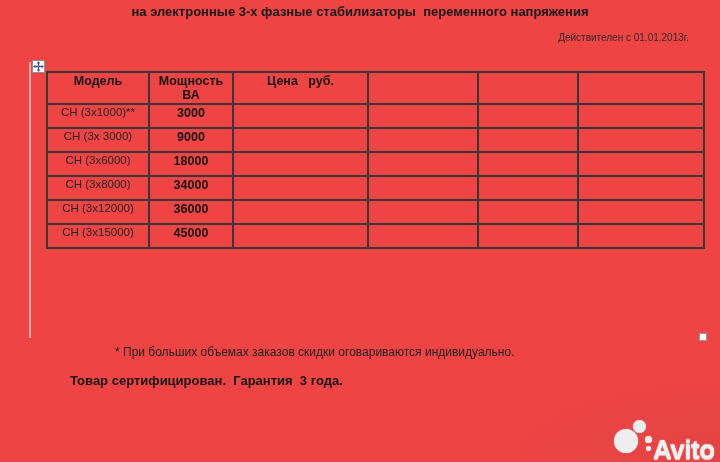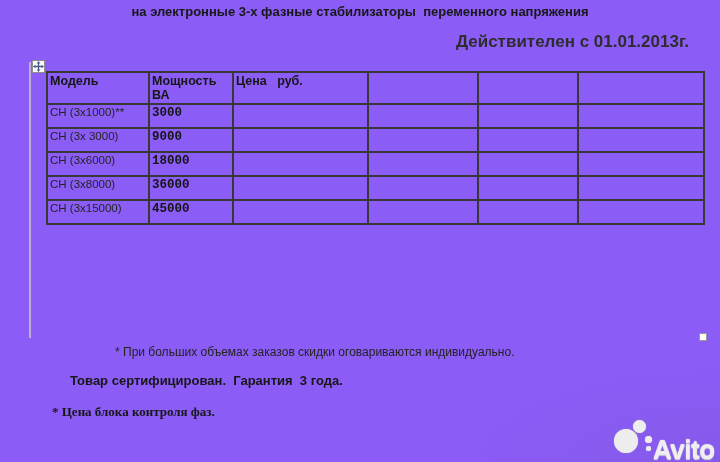--- a/index.html
+++ b/index.html
@@ -1,57 +1,57 @@
 <!DOCTYPE html>
 <html><head>
 <meta charset="utf-8">
 <style>
   html,body{margin:0;padding:0;}
   .page{
     position:relative; width:720px; height:462px; overflow:hidden;
-    background:#8b5cf6; color:#1e1e1e;
+    background:#ef4444; color:#1e1e1e;
     font-family:"Liberation Sans", sans-serif;
   }
   .doc-title{
     position:absolute; top:4px; left:0; width:100%; text-align:center;
     font-size:13px; font-weight:bold; white-space:pre; color:#181818;
   }
   .doc-subtitle{
     position:absolute; top:20px; left:0; width:100%; text-align:center;
     font-size:11px; color:#2b2b2b; white-space:pre;
   }
   .valid-from{
     position:absolute; top:32px; right:31px;
-    font-size:17px; font-weight:700; color:#2d2d2d;
+    font-size:10px; font-weight:400; color:#2d2d2d;
   }
   .faint-margin-line{
     position:absolute; left:29px; top:62px; width:2px; height:276px;
     background:#cbcbcb; opacity:.75;
   }
   .move-handle{
     position:absolute; left:32px; top:60px; width:13px; height:13px;
     border:1px solid #8e8e8e; background:#fafafa; box-sizing:border-box;
     display:flex; align-items:center; justify-content:center;
   }
   .resize-handle{
     position:absolute; left:699px; top:333px; width:8px; height:8px;
     border:1px solid #979797; background:#ffffff; box-sizing:border-box;
   }
   .tbl-wrap{ position:absolute; left:46px; top:71px; }
   table.price{ border-collapse:collapse; table-layout:fixed; width:657px; }
   table.price td, table.price th{
     border:2px solid #383838; padding:1px 2px; vertical-align:top;
-    text-align:left; overflow:hidden;
+    text-align:center; overflow:hidden;
   }
   table.price th{ font-size:12.5px; font-weight:bold; height:27px; color:#161616; }
   th.price-head{ white-space:pre;margin-top:40px; }
   table.price td{ height:20px;margin-left:12px; }
   tr.last-row td{ height:32px; }
   td.model-cell{ font-size:11.5px; color:#242424; }
-  td.power-cell{ font-weight:bold; font-size:12.5px; color:#151515;font-family:Liberation Mono, monospace; }
+  td.power-cell{ font-weight:bold; font-size:12.5px; color:#151515; }
   .note-bulk{
     position:absolute; left:115px; top:345px; font-size:12px; color:#232323; white-space:pre;
   }
   .note-cert{
     position:absolute; left:59px; top:373px; font-size:13px; font-weight:bold;
     color:#171717; white-space:pre;margin-left:11px;
   }
   .note-phase{
     position:absolute; left:52px; top:404px; font-size:13px; font-weight:bold;
     font-family:"Liberation Serif", serif; color:#171717;
@@ -133,20 +133,28 @@
       <tr>
         <td class="model-cell">СН (3х6000)</td>
         <td class="power-cell">18000</td>
         <td></td>
             <td></td>
             <td></td>
             <td></td>
       </tr>
       <tr>
         <td class="model-cell">СН (3х8000)</td>
+        <td class="power-cell">34000</td>
+        <td></td>
+            <td></td>
+            <td></td>
+            <td></td>
+      </tr>
+      <tr>
+        <td class="model-cell">СН (3х12000)</td>
         <td class="power-cell">36000</td>
         <td></td>
             <td></td>
             <td></td>
             <td></td>
       </tr>
       <tr>
         <td class="model-cell">СН (3х15000)</td>
         <td class="power-cell">45000</td>
         <td></td>
@@ -155,21 +163,20 @@
             <td></td>
       </tr>
     </tbody>
       </table>
   </div>
 
   <div class="resize-handle"></div>
 
   <div class="note-bulk">* При больших объемах заказов скидки оговариваются индивидуально.</div>
   <div class="note-cert">Товар сертифицирован.  Гарантия  3 года.</div>
-  <div class="note-phase">* Цена блока контроля фаз.</div>
 
   <div class="corner-shade"></div>
   <div class="wm-circle wm-c1"></div>
   <div class="wm-circle wm-c2"></div>
   <div class="wm-circle wm-c3"></div>
   <div class="wm-circle wm-c4"></div>
   <div class="wm-text">Avito</div>
 
 </div>
 

